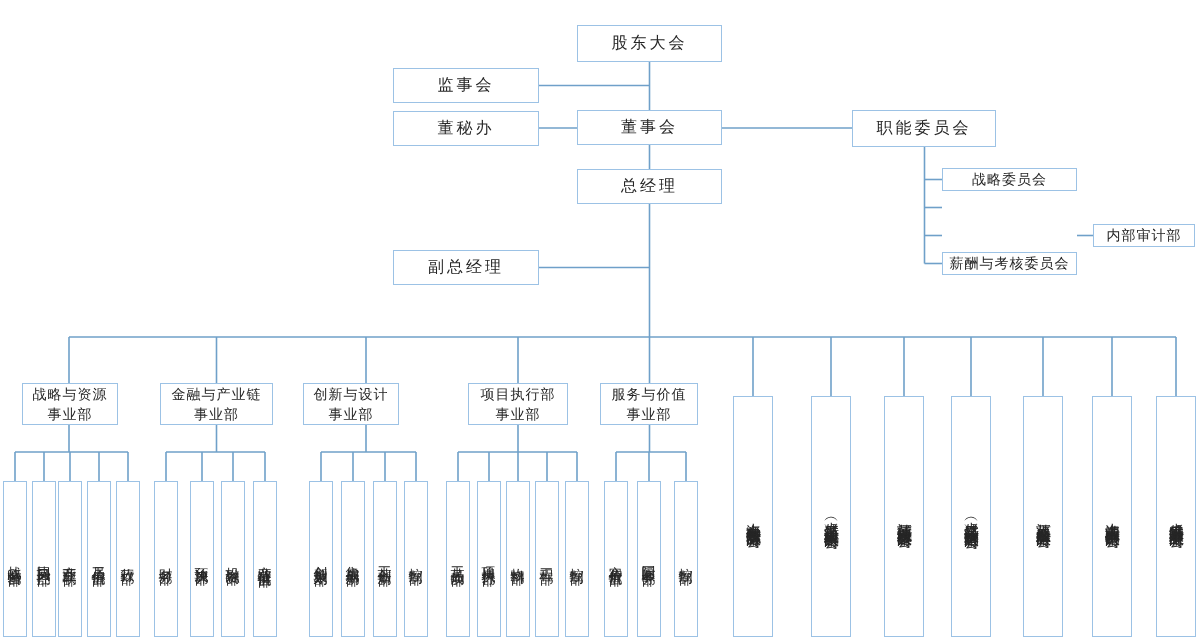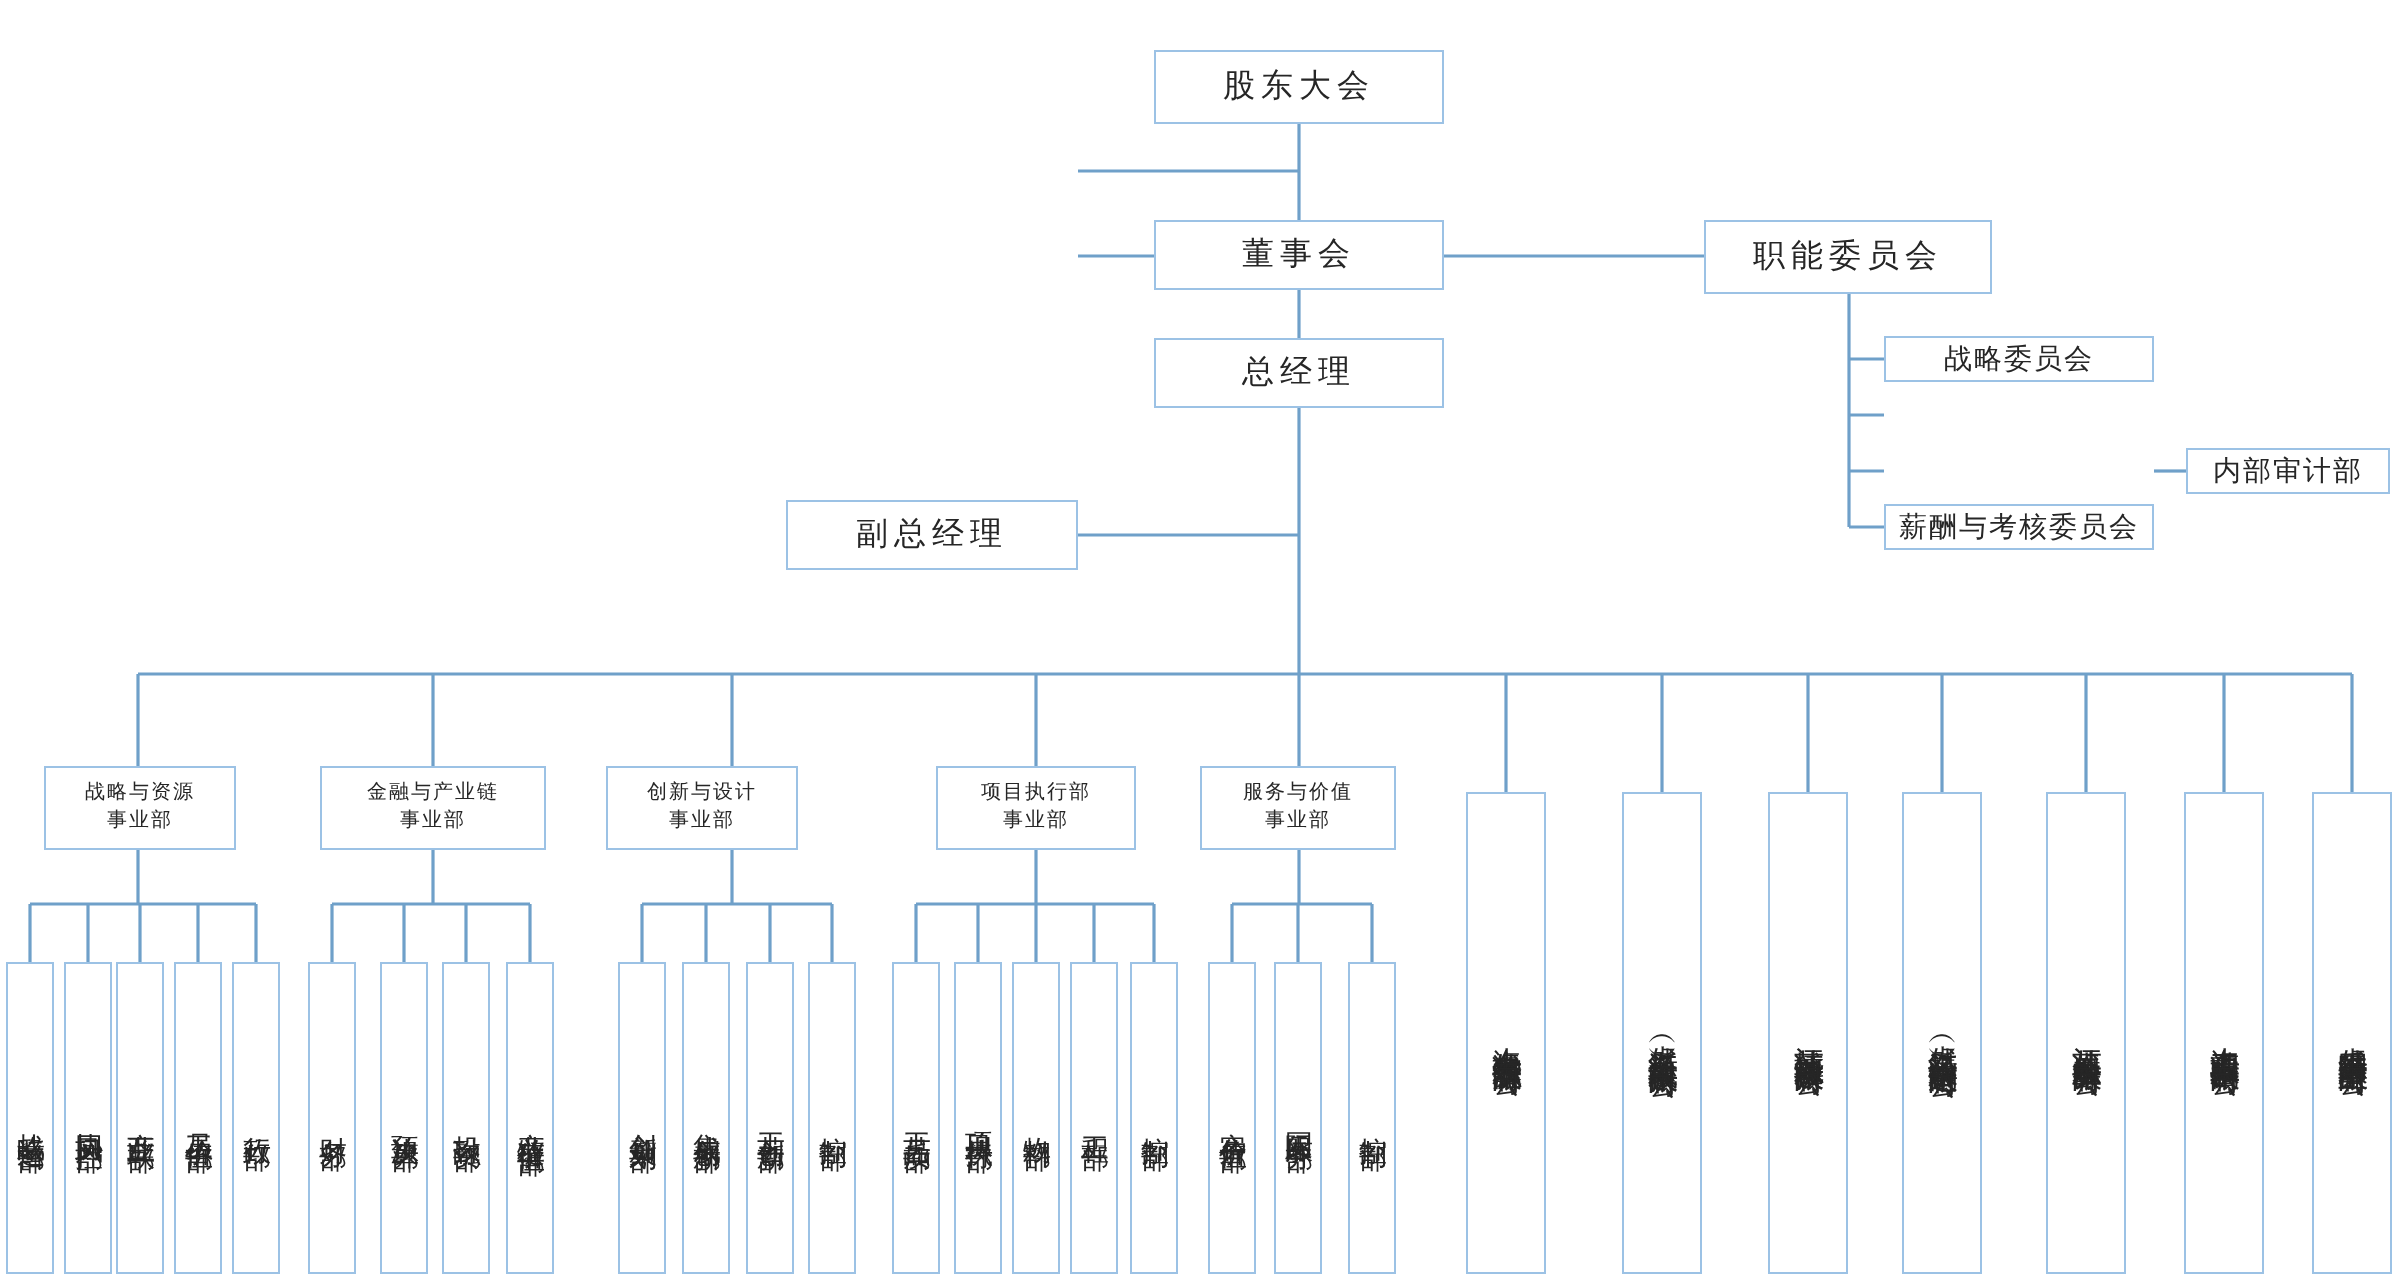--- a/index.html
+++ b/index.html
@@ -6,21 +6,21 @@
   body{width:1200px;height:643px;position:relative;overflow:hidden;
        font-family:"DejaVu Serif","Liberation Serif",serif;color:#262626;}
   #stage{position:absolute;inset:0;width:1200px;height:643px;text-decoration:underline;}
   svg.wires{position:absolute;left:0;top:0;width:1200px;height:643px;}
   svg.wires line{stroke:#6FA0C9;stroke-width:1.6;}
   .box{position:absolute;border:1.5px solid #9CC2E5;background:#fff;
        display:flex;align-items:center;justify-content:center;
        box-sizing:border-box;text-align:center;}
   .lv1{font-size:16px;letter-spacing:3px;}
   .committee{font-size:14px;letter-spacing:1px;}
-  .division{font-size:10px;line-height:1.45;white-space:pre-line;letter-spacing:1px;}
+  .division{font-size:14px;line-height:1.45;white-space:pre-line;letter-spacing:1px;}
   .vbox{writing-mode:vertical-rl;font-size:14px;letter-spacing:1.5px;}
   .company{writing-mode:vertical-rl;font-size:15px;letter-spacing:1px;}
 </style>
 </head>
 <body>
 
 <div id="stage">
 
   <svg class="wires" viewBox="0 0 1200 643" xmlns="http://www.w3.org/2000/svg">
 
@@ -89,20 +89,22 @@
     <line x1="518" y1="452" x2="518" y2="481"></line>
     <line x1="547" y1="452" x2="547" y2="481"></line>
     <line x1="577" y1="452" x2="577" y2="481"></line>
 
     <line x1="616" y1="452" x2="616" y2="481"></line>
     <line x1="649" y1="452" x2="649" y2="481"></line>
     <line x1="686" y1="452" x2="686" y2="481"></line>
   </svg>
 
   <div class="box lv1" style="left:577px;top:25px;width:145px;height:37px">股东大会</div>
+  <div class="box lv1" style="left:393px;top:68px;width:146px;height:35px">监事会</div>
+  <div class="box lv1" style="left:393px;top:111px;width:146px;height:35px">董秘办</div>
   <div class="box lv1" style="left:577px;top:110px;width:145px;height:35px">董事会</div>
   <div class="box lv1" style="left:577px;top:169px;width:145px;height:35px">总经理</div>
   <div class="box lv1" style="left:393px;top:250px;width:146px;height:35px">副总经理</div>
   <div class="box lv1" style="left:852px;top:110px;width:144px;height:37px">职能委员会</div>
 
   <div class="box committee" style="left:942px;top:168px;width:135px;height:23px">战略委员会</div>
   <div class="box committee" style="left:942px;top:252px;width:135px;height:23px">薪酬与考核委员会</div>
   <div class="box committee" style="left:1093px;top:224px;width:102px;height:23px">内部审计部</div>
 
   <div class="box division" style="left:22px;top:383px;width:96px;height:42px">战略与资源

